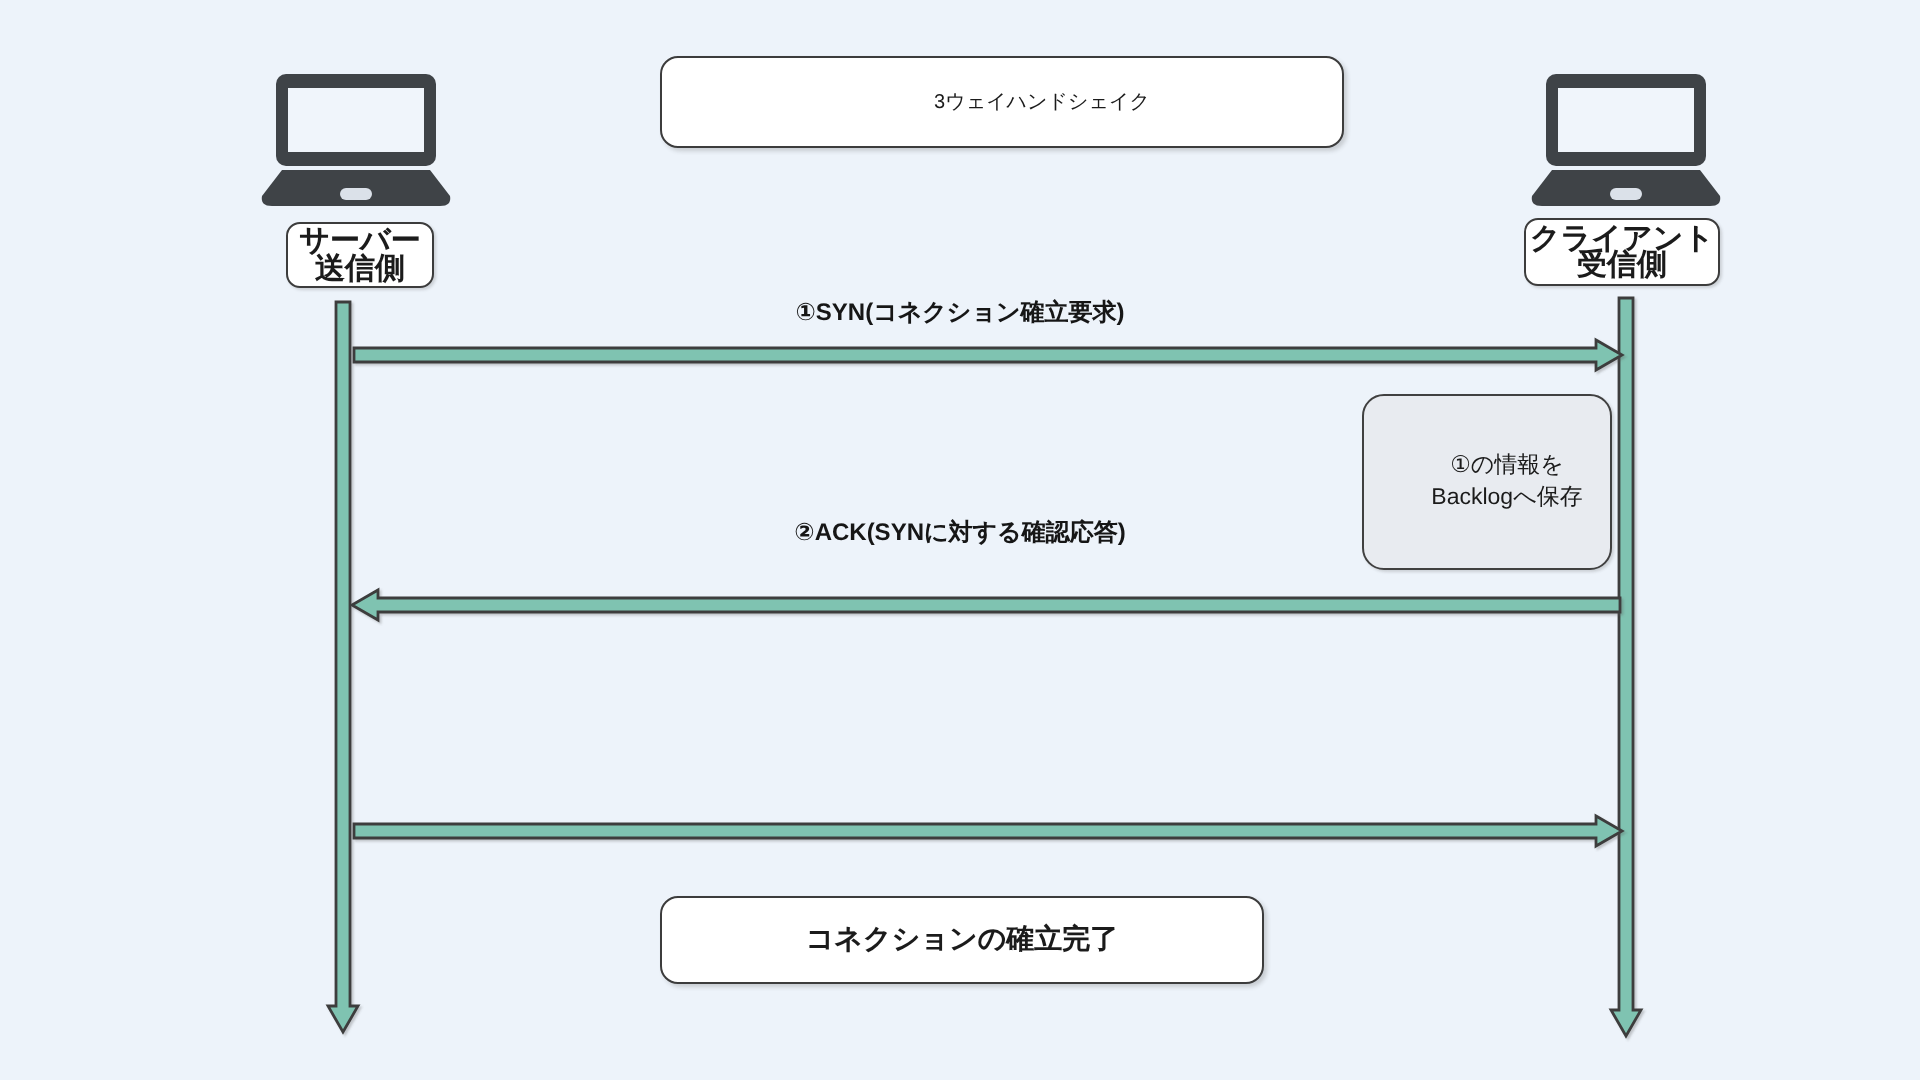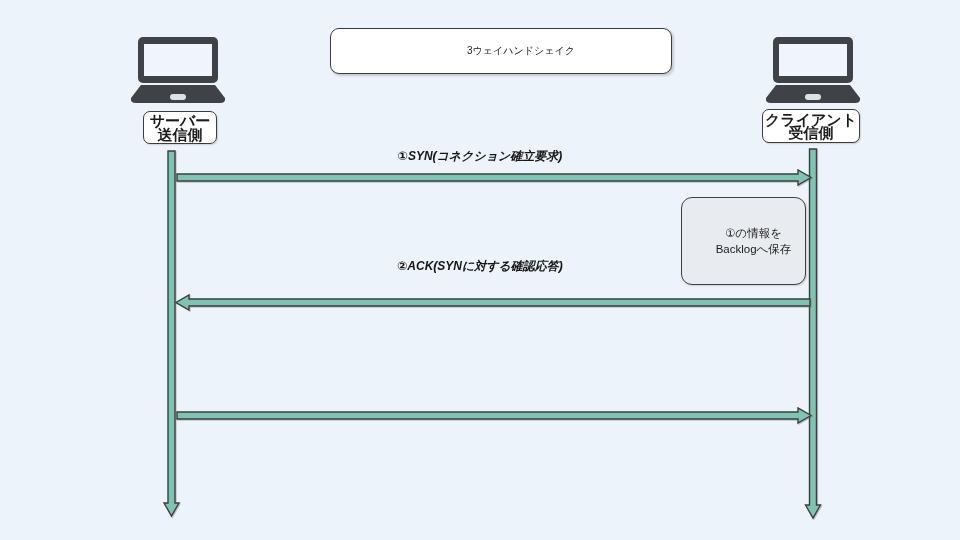--- a/index.html
+++ b/index.html
@@ -40,21 +40,20 @@
   
   .laptop{position:absolute;width:96px;height:68px;}
   #server-laptop{left:130px;top:37px;}
   #client-laptop{left:765px;top:37px;}
 
   
   .msg-label{
     position:absolute;left:180px;width:600px;
     text-align:center;font-size:12px;font-weight:bold;color:#161616;
     line-height:15px;
-    font-style:italic;
   }
   #msg1-label{top:149px;}
   #msg2-label{top:259px;}
   #msg3-label{top:387px;}
 
   
   #backlog-note{
     position:absolute;left:681px;top:197px;width:103px;height:86px;
     background:#e8ebf0;border:1.3px solid #404040;border-radius:11px;
     display:flex;flex-direction:column;align-items:center;justify-content:center;
@@ -116,14 +115,17 @@
   <div id="msg2-label" class="msg-label">
     <div>②ACK(SYNに対する確認応答)</div>
   </div>
 
 
   <div id="backlog-note">
     <span>①の情報を</span>
     <span>Backlogへ保存</span>
   </div>
 
+  <div id="footer-box" class="round-box">
+    <span>コネクションの確立完了</span>
+  </div>
 
 </div>
 
 </body></html>

